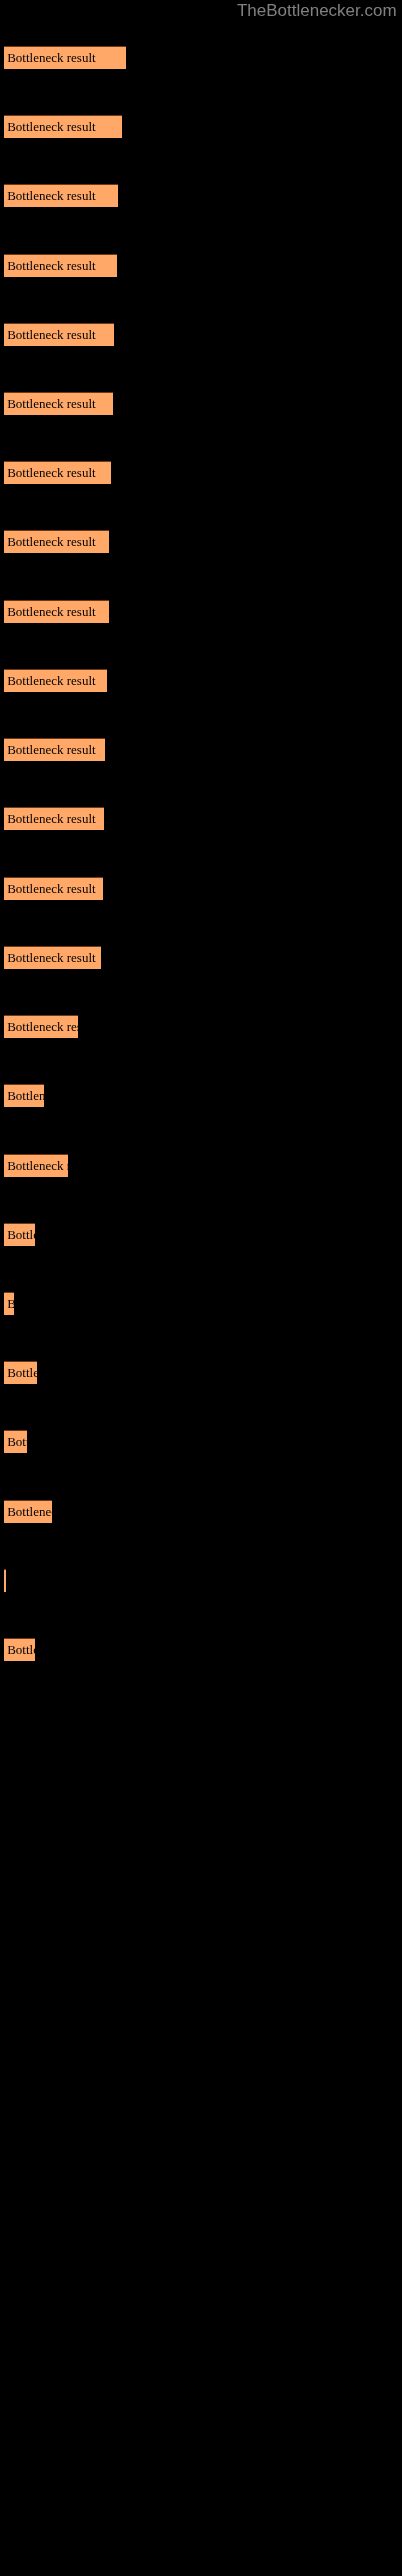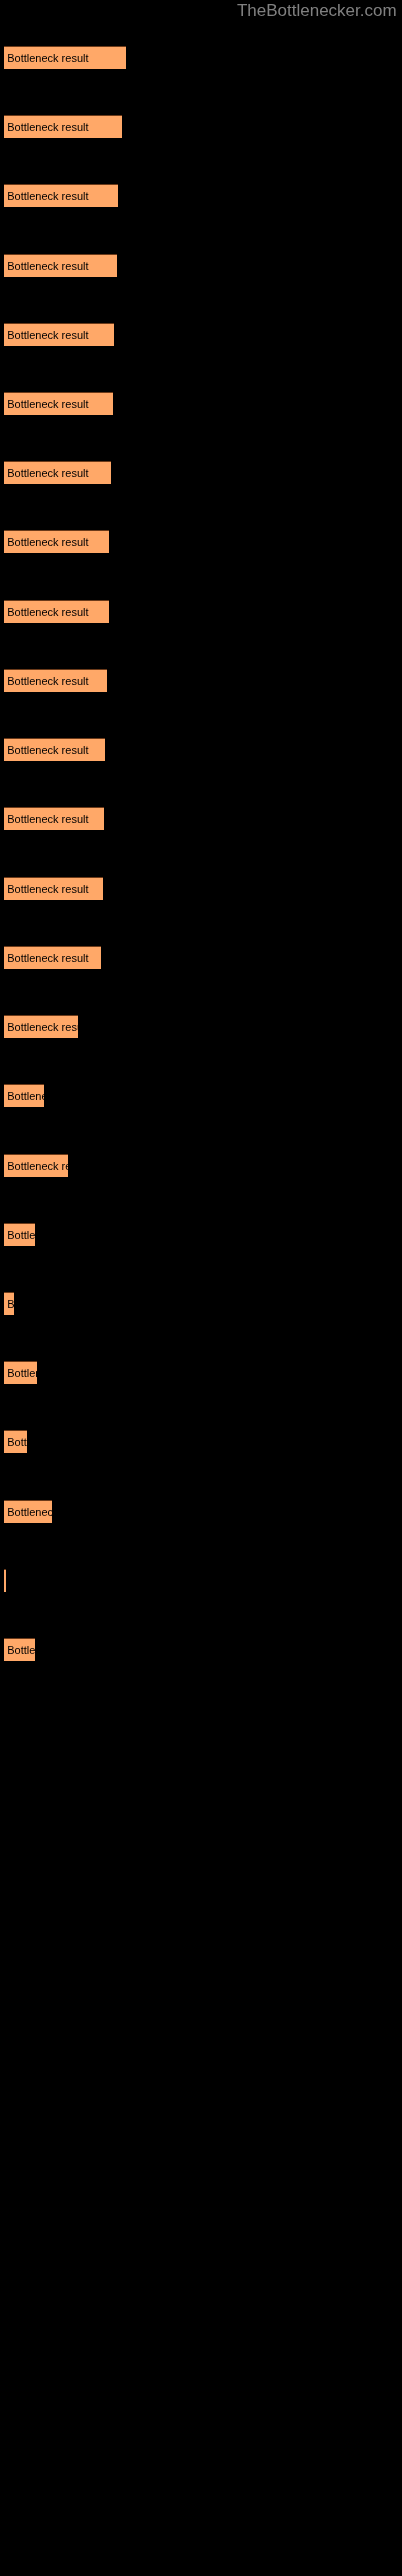--- a/index.html
+++ b/index.html
@@ -52,25 +52,25 @@
     border-top: 0.8px solid #6b3a19;
     box-sizing: border-box;
     overflow: hidden;
     white-space: nowrap;
   }
   .bar-label {
     position: absolute;
     left: 3.2px;
     top: 50%;
     transform: translateY(-50%);
-    font-size: 11px;
+    font-size: 13px;
     line-height: 12px;
     color: #000000;
     white-space: nowrap;
-    font-family: Liberation Sans, sans-serif;
+    font-family: Liberation Serif, serif;
   }
 </style>
 </head>
 <body>
 
 <div id="chart-root">
 
   <div class="site-title">TheBottlenecker.com</div>
 
   <div class="bars-layer">

